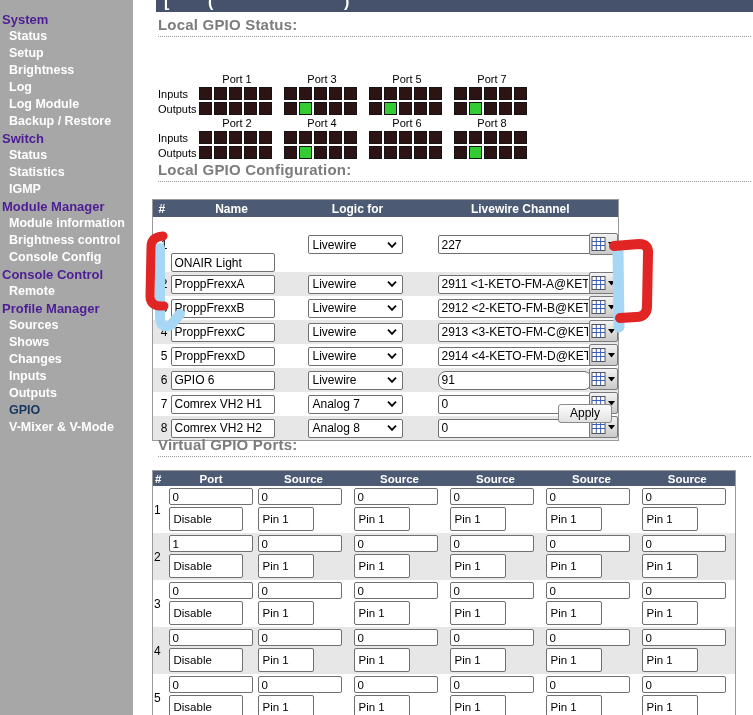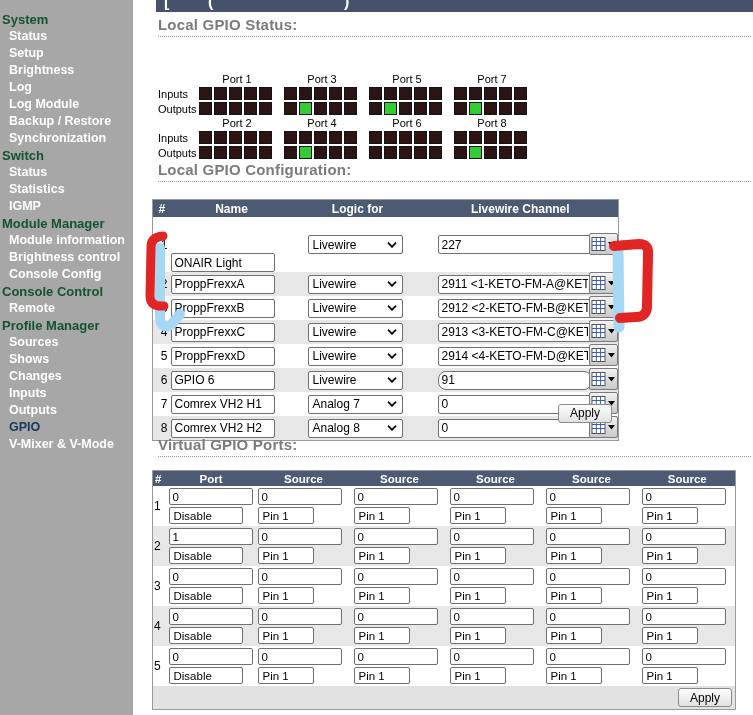--- a/index.html
+++ b/index.html
@@ -2,21 +2,21 @@
 <html style="--titlebar: #46516b; --table-header: #4c5a73; --sidebar-bg: #a7a7a7; --selected-nav: #16365c; --stripe: #e7e7e7; --sq-off: #2d1414; --sq-on: #33cc33;"><head>
 <meta charset="utf-8">
 <style>
   html,body { margin:0; padding:0; background:#fff; }
   body { font-family:"Liberation Sans", sans-serif; }
   #app { position:relative; width:753px; height:715px; background:#fff; overflow:hidden; }
 
   
   .sidebar { position:absolute; left:0; top:0; width:133px; height:715px;
              background:var(--sidebar-bg,#a7a7a7); padding-top:11px; box-sizing:border-box; }
-  .nav-header { font-weight:bold; color:#14532d; font-size:13px; line-height:17px;
+  .nav-header { font-weight:bold; color:#4c1d95; font-size:13px; line-height:17px;
                 padding-left:2px; white-space:nowrap; }
   .nav-item { font-weight:bold; color:#fff; font-size:12.5px; line-height:17px;
               padding-left:9px; white-space:nowrap; cursor:pointer; }
   .nav-item.selected { color:var(--selected-nav,#16365c); }
 
   
   .titlebar { position:absolute; left:156px; top:0; width:597px; height:12px;
               background:var(--titlebar,#46516b); overflow:hidden; }
   .titlebar span { position:absolute; top:-7px; color:#fff; font-weight:bold; font-size:16px; }
 
@@ -68,42 +68,41 @@
 
   
   .vgp { position:absolute; left:152px; top:470px; width:583px; border:1px solid #9a9a9a; }
   .vgp th { background:var(--table-header,#4c5a73); color:#fff; font-size:11.5px; font-weight:bold;
             height:15px; padding:0; text-align:center; }
   .vgp th.th-num { text-align:left; padding-left:2px; }
   .vgp td { padding:0; vertical-align:middle; }
   .vgp td.num { font-size:12px; color:#000; text-align:left; padding-left:1px; }
   .cellstack { display:flex; flex-direction:column; gap:2px; padding:2px 0 2px 2px; }
   .vgp .txt { height:15px; font-size:11.5px; }
-  .vgp .sel { height:17px; font-size:11.5px;gap:45px; }
+  .vgp .sel { height:24px; font-size:11.5px;gap:45px; }
   .vfoot { background:#e2e2e2; height:23px; text-align:right; padding-right:3px !important; }
 
   
   .annot { position:absolute; left:0; top:0; width:753px; height:715px;
            pointer-events:none; z-index:5; }
 </style>
 </head>
 <body>
 
 <div id="app">
 
   <div class="sidebar">
     <div>
         <div class="nav-header">System</div>
         <div class="nav-item">Status</div>
         <div class="nav-item">Setup</div>
         <div class="nav-item">Brightness</div>
         <div class="nav-item">Log</div>
         <div class="nav-item">Log Module</div>
         <div class="nav-item">Backup / Restore</div>
-        <div class="nav-item">Synchronization</div>
         <div class="nav-header">Switch</div>
         <div class="nav-item">Status</div>
         <div class="nav-item">Statistics</div>
         <div class="nav-item">IGMP</div>
         <div class="nav-header">Module Manager</div>
         <div class="nav-item">Module information</div>
         <div class="nav-item">Brightness control</div>
         <div class="nav-item">Console Config</div>
         <div class="nav-header">Console Control</div>
         <div class="nav-item">Remote</div>

